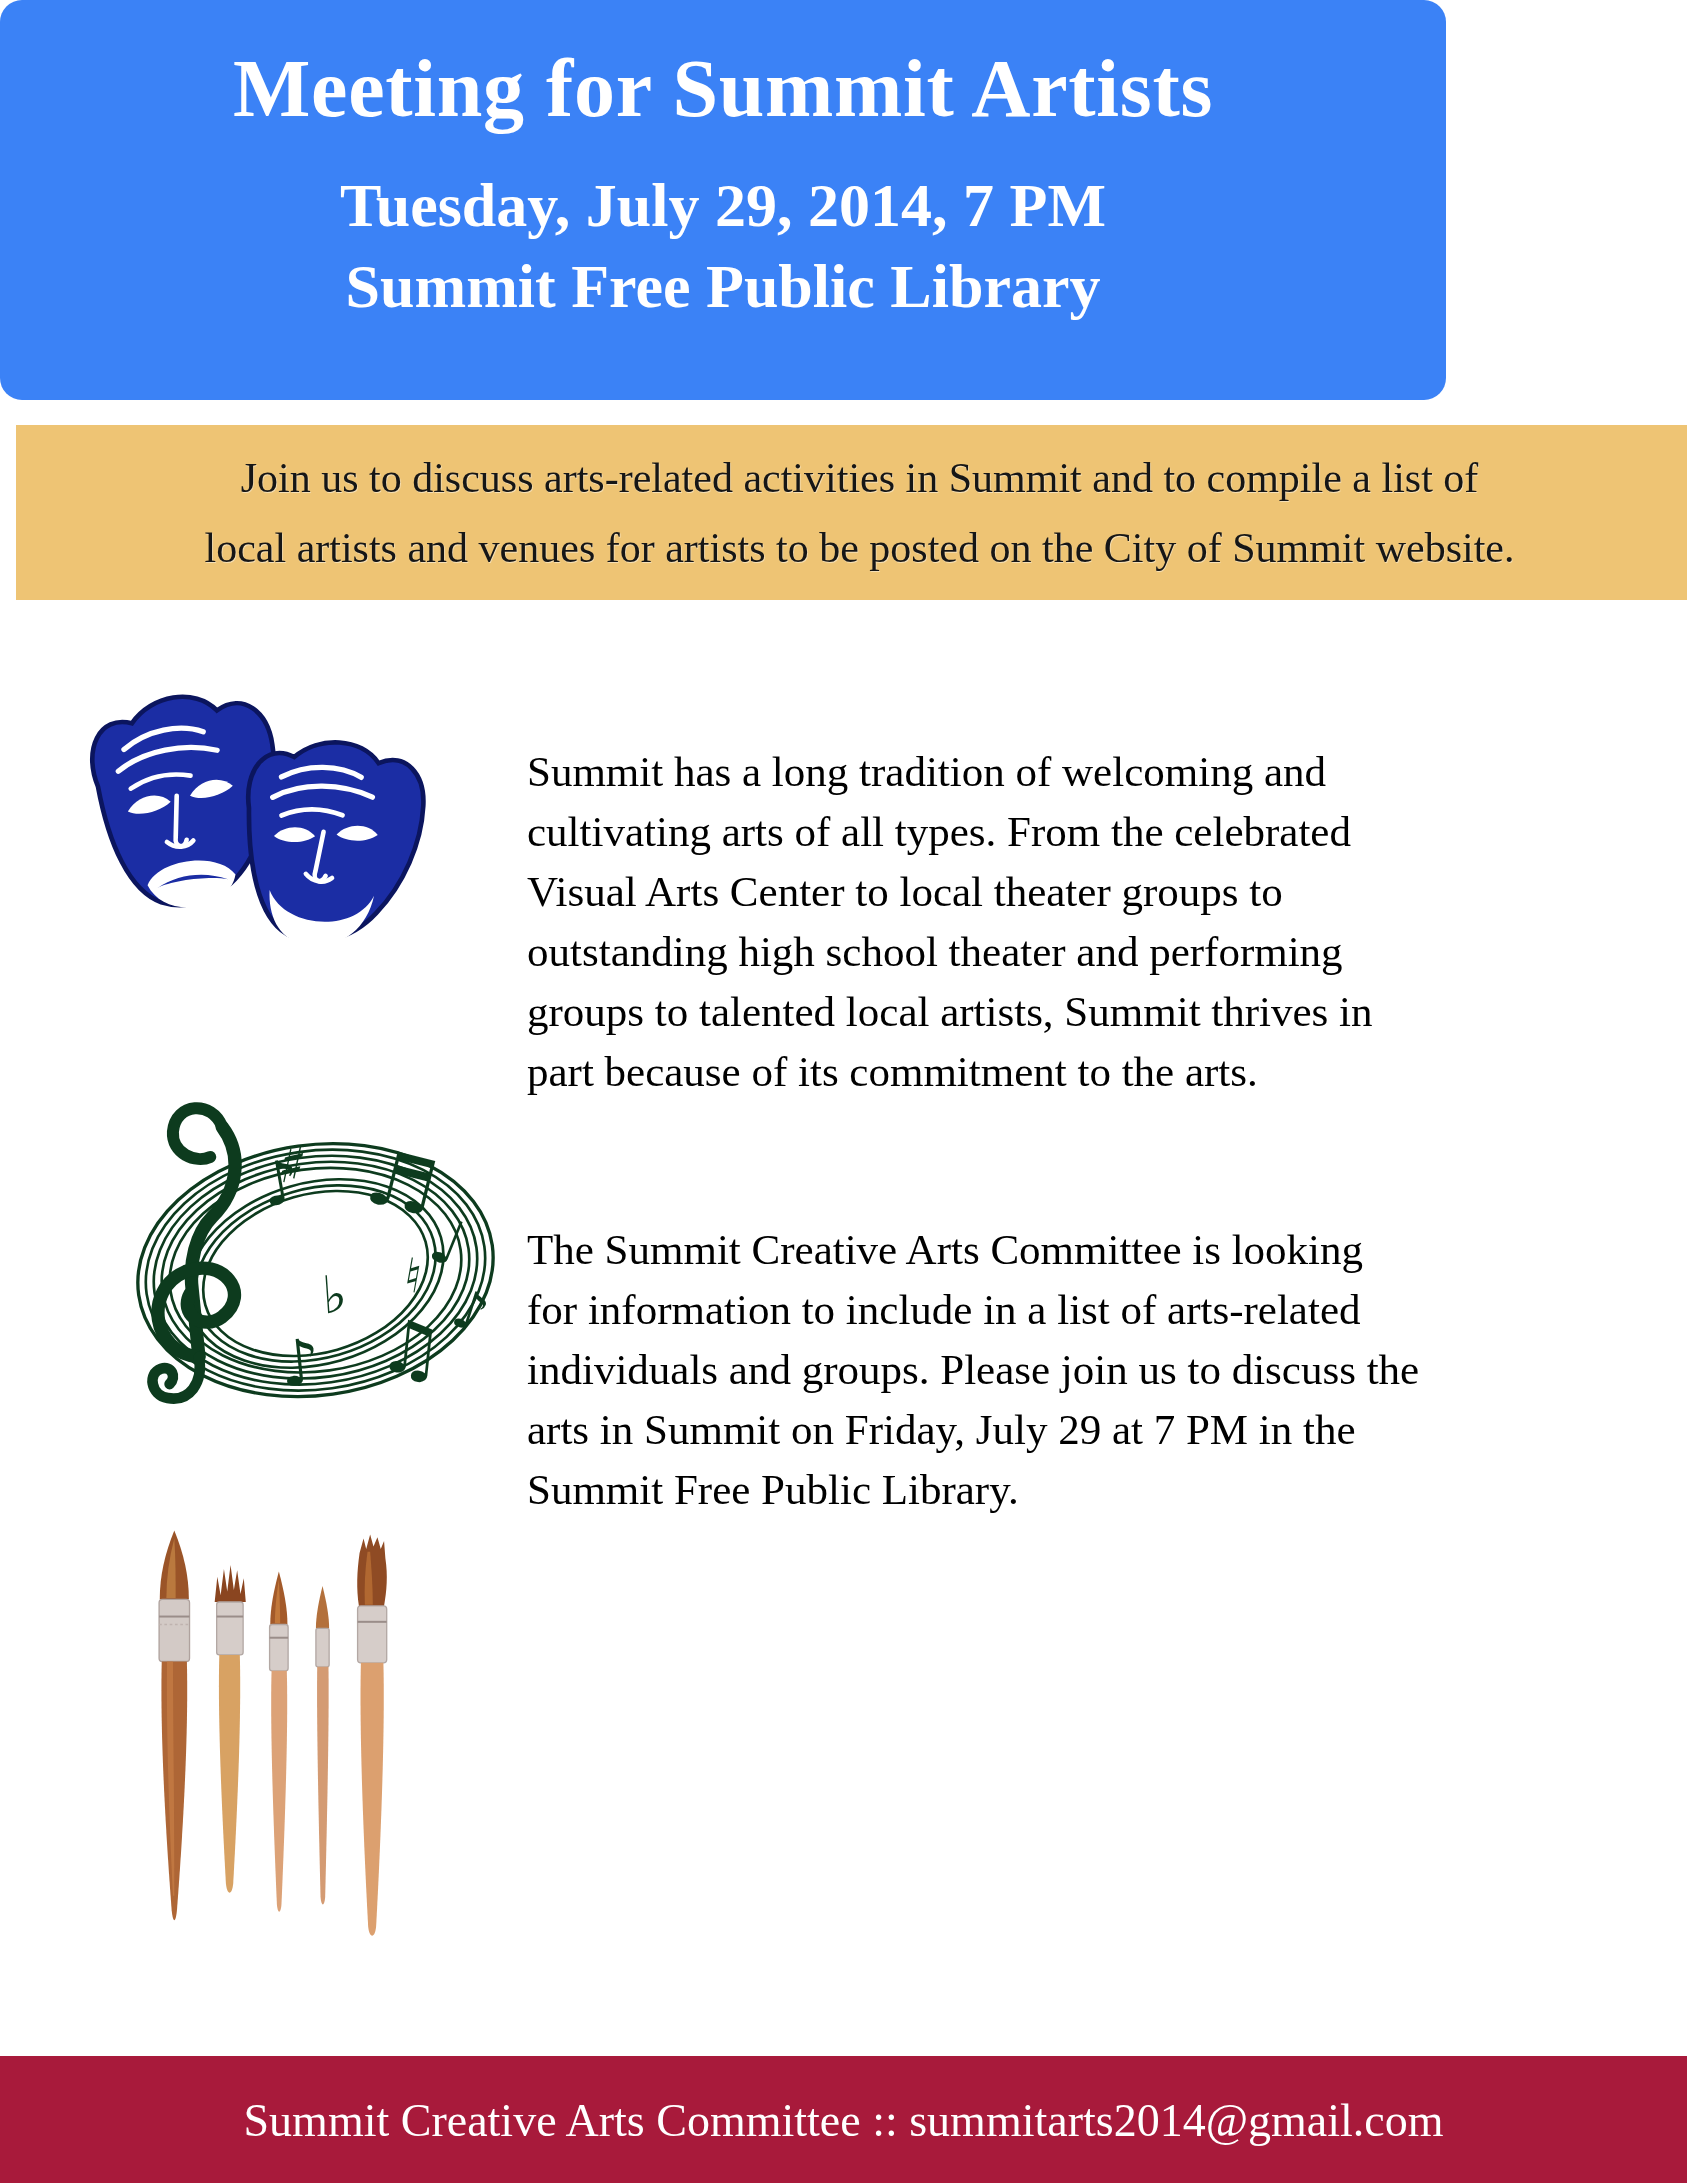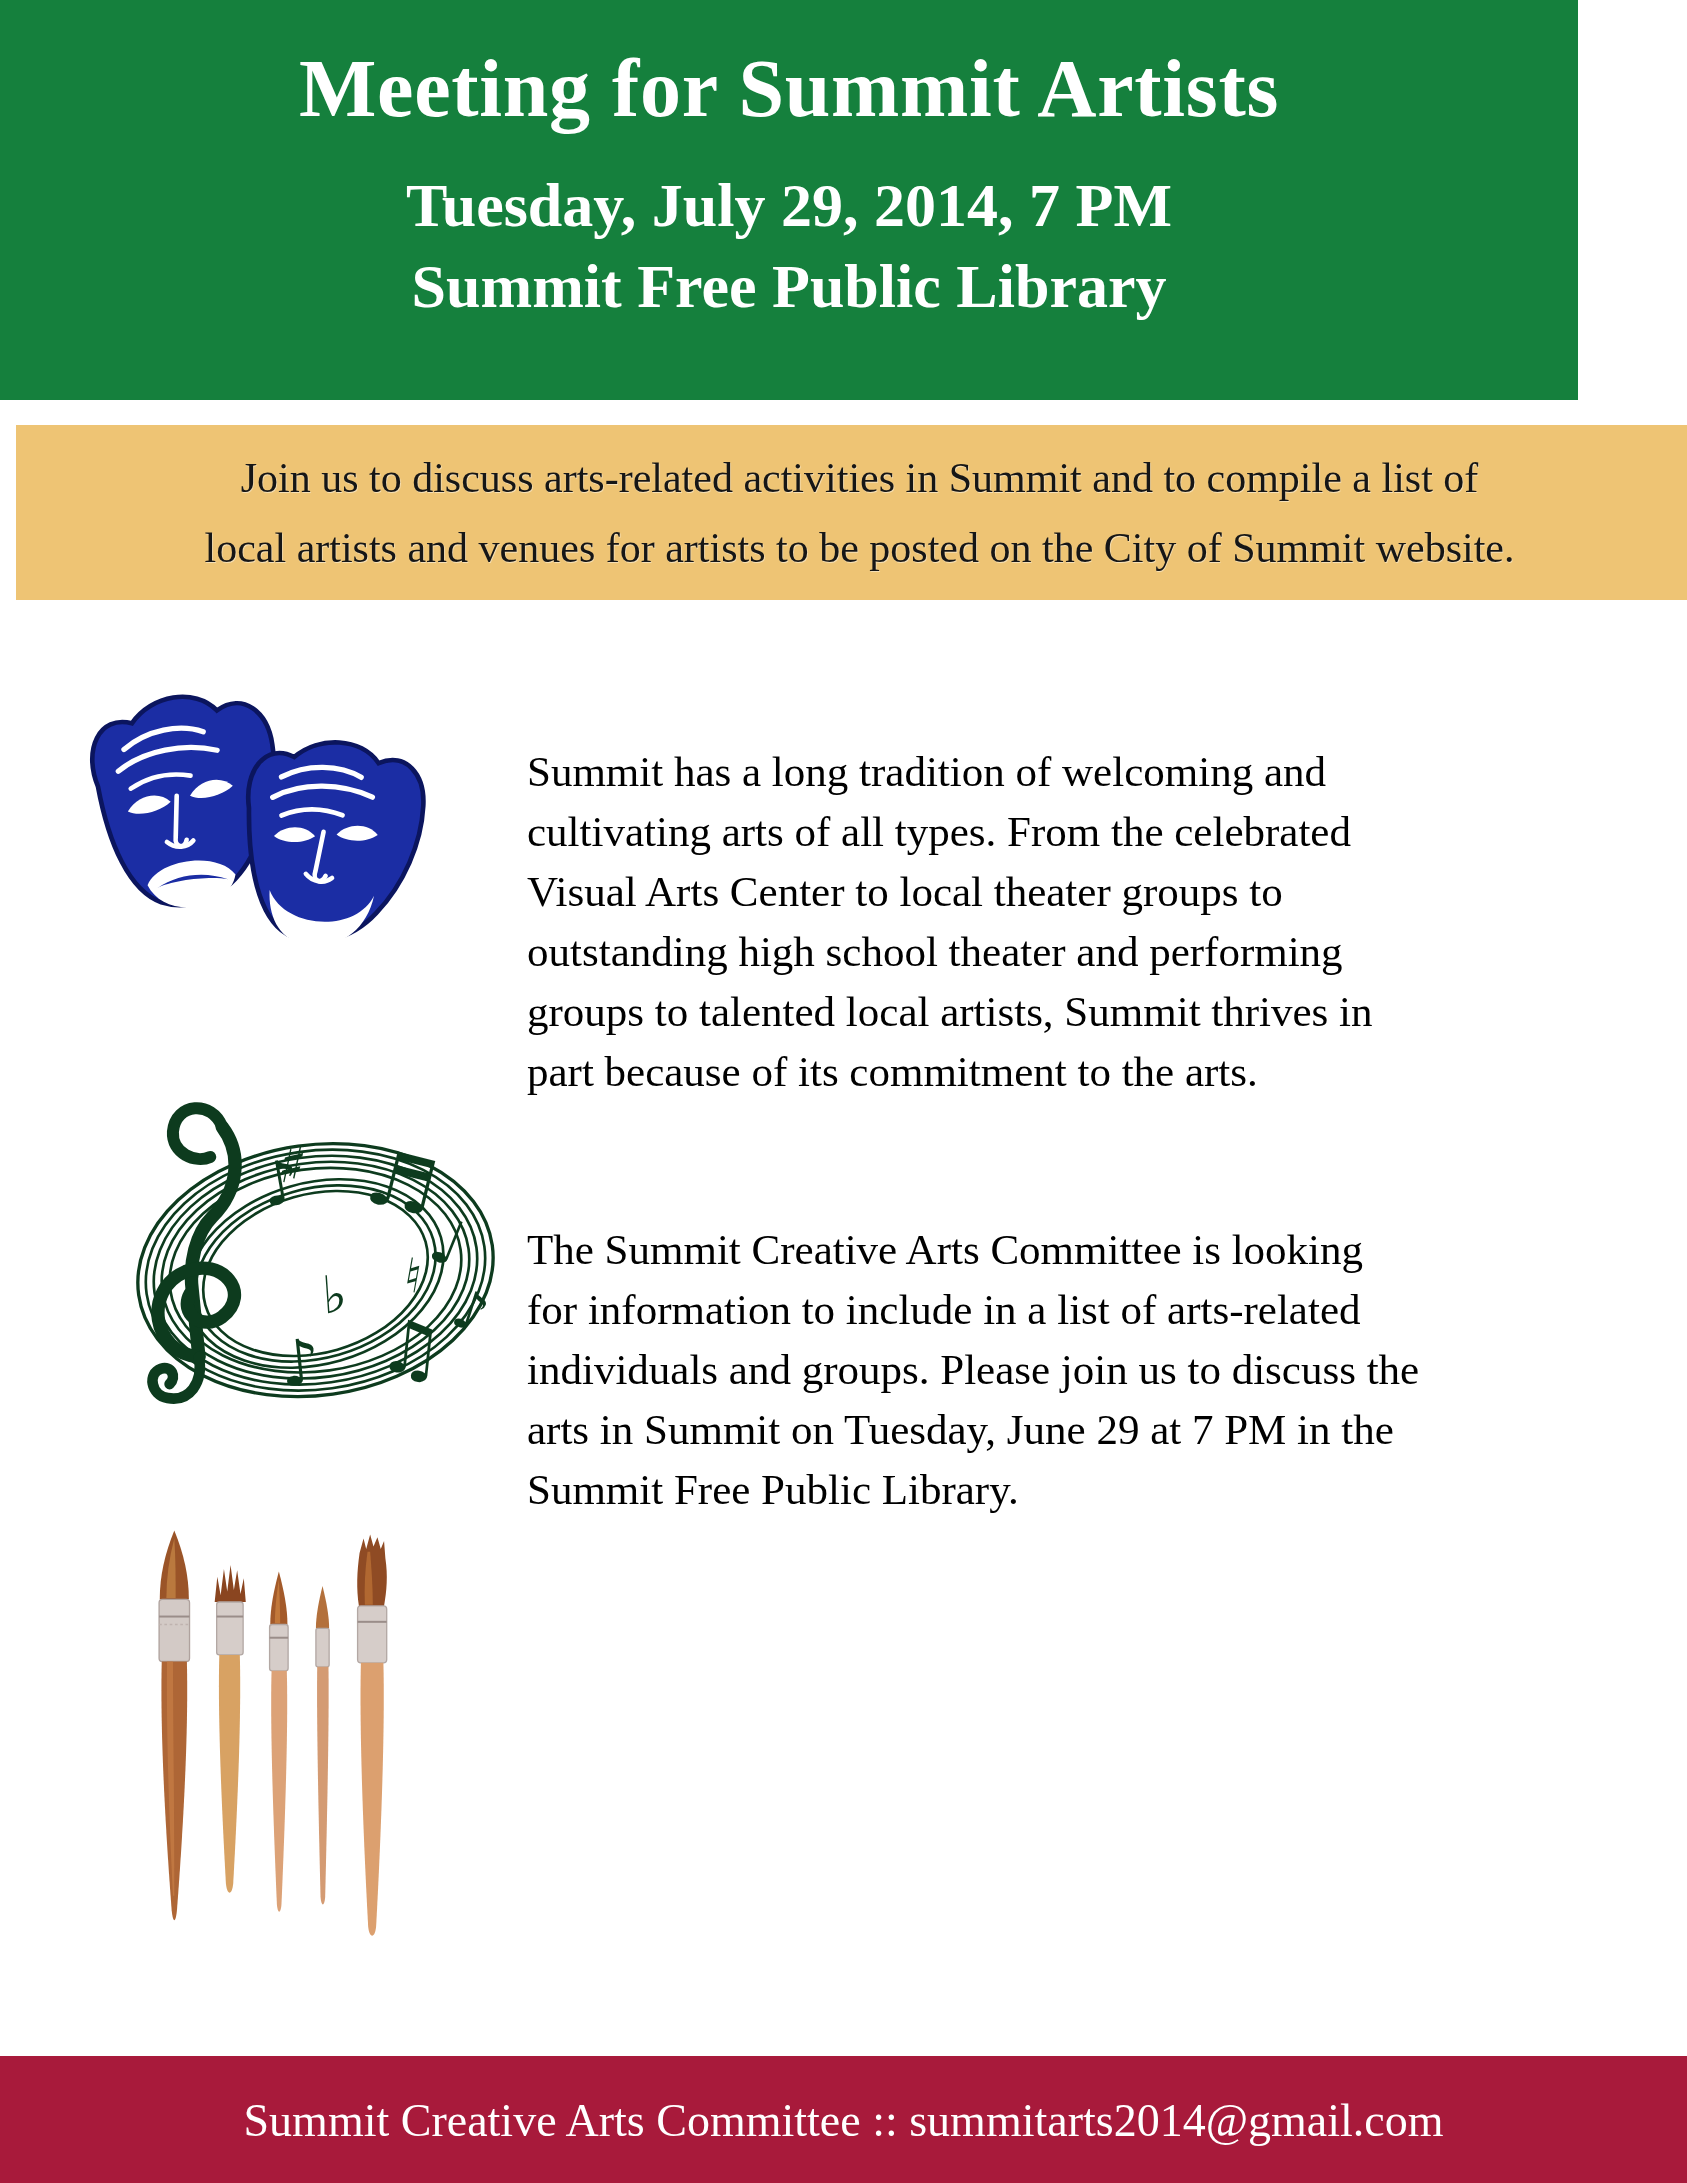--- a/index.html
+++ b/index.html
@@ -1,21 +1,21 @@
 <!DOCTYPE html>
 <html style="font-size:10.6px"><head>
 <meta charset="utf-8">
 <style>
   html,body{margin:0;padding:0;background:#ffffff;}
   .page{position:relative;width:1687px;height:2183px;background:#ffffff;
         font-family:"Liberation Serif",serif;overflow:hidden;}
 
   
-  .header-band{position:absolute;top:0;left:0;width:1578px;height:400px;
-               background:#15803d;color:#ffffff;text-align:center;}
+  .header-band{position:absolute;top:0;left:0;width:1446px;height:400px;
+               background:#3b82f6;color:#ffffff;text-align:center;border-radius:22px;}
   .header-band h1{margin:0;padding-top:46px;font-size:82px;line-height:1.05;
                   font-weight:bold;letter-spacing:0.7px;}
   .header-sub{font-size:62px;font-weight:bold;line-height:81px;}
   .header-sub.first{margin-top:33px;}
 
   
   .gold-band{position:absolute;top:425px;left:16px;width:1687px;height:175px;
              background:#EEC474;display:flex;align-items:center;justify-content:center;}
   .gold-band p{margin:0;font-size:42px;line-height:70px;color:#161616;
                text-align:center;white-space:pre-line;
@@ -172,21 +172,21 @@
   <main class="text-col">
     <p>Summit has a long tradition of welcoming and
 cultivating arts of all types. From the celebrated
 Visual Arts Center to local theater groups to
 outstanding high school theater and performing
 groups to talented local artists, Summit thrives in
 part because of its commitment to the arts.</p>
     <p>The Summit Creative Arts Committee is looking
 for information to include in a list of arts-related
 individuals and groups. Please join us to discuss the
-arts in Summit on Tuesday, June 29 at 7 PM in the
+arts in Summit on Friday, July 29 at 7 PM in the
 Summit Free Public Library.</p>
   </main>
 
   <footer class="footer-band">
     <p>Summit Creative Arts Committee :: summitarts2014@gmail.com</p>
   </footer>
 
 </div>
 
 

